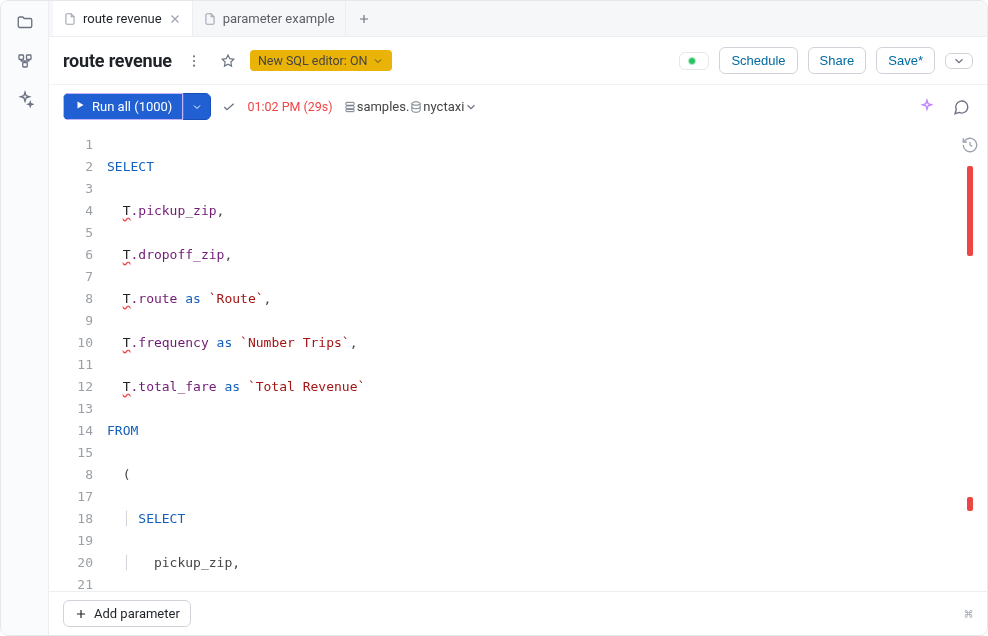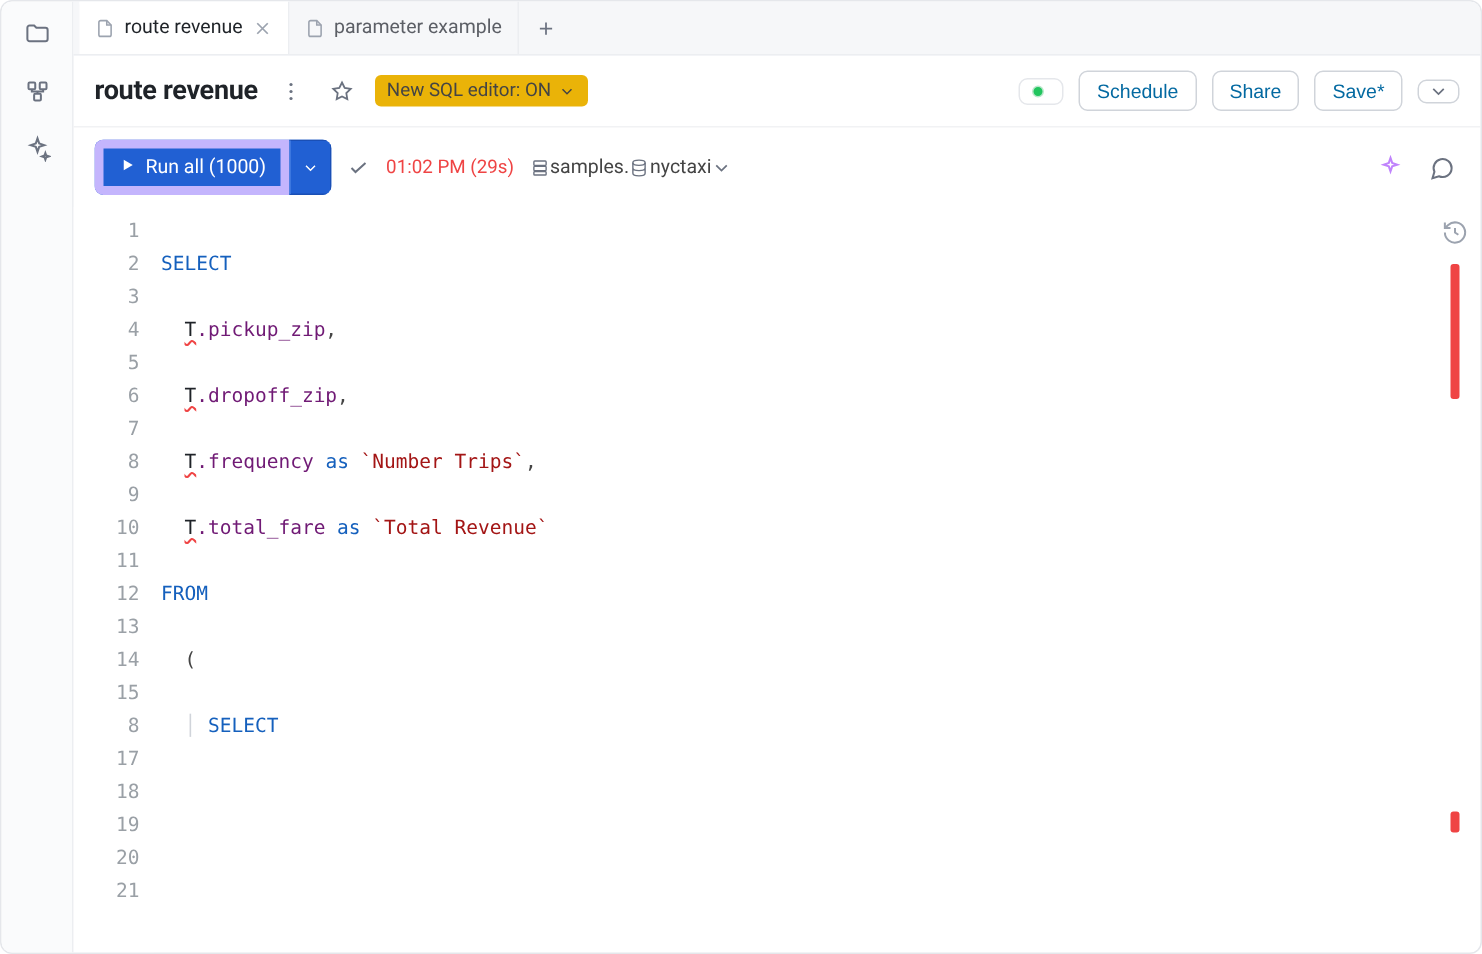--- a/index.html
+++ b/index.html
@@ -29,21 +29,21 @@
   .pill { background:#eab308; border-radius:4px; padding:3px 8px; font-size:12.5px; color:#444; display:flex; align-items:center; gap:4px; cursor:pointer; }
   .spacer { flex:1; }
   .status-dot { width:8px; height:8px; border-radius:50%; background:#22c55e; border:1px solid #bce8cd; margin-right:4px; }
   .status-wrap { display:flex; align-items:center; border:1px solid #e5e7eb; border-radius:6px; padding:4px 8px; }
   .btn { border:1px solid #d0d4da; background:#fff; border-radius:6px; padding:5px 11px; font-size:13px; cursor:pointer; color:#0369a1; }
   .chev-btn { width:28px; display:flex; align-items:center; justify-content:center; border:1px solid #d0d4da; border-radius:6px; cursor:pointer; color:#6b7280; }
 
   
   .runbar { display:flex; align-items:center; padding: 8px 14px; gap:10px; }
   .run-btn { display:flex; align-items:stretch; border-radius:6px; overflow:hidden; }
-  .run-main { background:#2160d3; color:#fff; padding:5px 10px; font-size:13px; display:flex; align-items:flex-start; gap:6px; cursor:pointer; border:6px solid #c4b5fd; }
+  .run-main { background:#2160d3; color:#fff; padding:5px 10px; font-size:13px; display:flex; align-items:flex-start; gap:6px; cursor:pointer; border:1px solid #c4b5fd; }
   .run-drop { background:#2160d3; color:#fff; padding:5px 7px; border:1px solid #1a4fb5; border-left:1px solid #3c77df; cursor:pointer; display:flex; align-items:center; }
   .check { color:#6b7280; }
   .runtime { color:#ef4444; font-size:12.5px; }
   .ds { display:flex; align-items:center; gap:0; color:#444; font-size:13px; cursor:pointer; }
   .ds svg { width:14px; height:14px; color:#6b7280; }
   .runbar .spacer { flex:1; }
   .ai-icon { color:#c084fc; }
 
   
   .editor-wrap { flex:1; display:flex; overflow:hidden; }
@@ -230,25 +230,27 @@
         <div>17</div>
         <div>18</div>
         <div>19</div>
         <div>20</div>
         <div>21</div>
     </div>
     <div class="code">
 <div class="code-line"><span class="kw">SELECT</span></div>
 <div class="code-line">  <span class="ident-wavy">T</span><span class="attr">.pickup_zip</span><span class="plain">,</span></div>
 <div class="code-line">  <span class="ident-wavy">T</span><span class="attr">.dropoff_zip</span><span class="plain">,</span></div>
+<div class="code-line">  <span class="ident-wavy">T</span><span class="attr">.route</span><span class="kw2"> as </span><span class="str">`Route`</span><span class="plain">,</span></div>
 <div class="code-line">  <span class="ident-wavy">T</span><span class="attr">.frequency</span><span class="kw2"> as </span><span class="str">`Number Trips`</span><span class="plain">,</span></div>
 <div class="code-line">  <span class="ident-wavy">T</span><span class="attr">.total_fare</span><span class="kw2"> as </span><span class="str">`Total Revenue`</span></div>
 <div class="code-line"><span class="kw">FROM</span></div>
 <div class="code-line">  <span class="paren">(</span></div>
 <div class="code-line">  <span class="guide">│ </span><span class="kw">SELECT</span></div>
+<div class="code-line">  <span class="guide">│ </span>  <span class="plain">pickup_zip,</span></div>
 
 
 
 
 
 
 
 
 
 
@@ -261,14 +263,24 @@
             <path d="M3 3v5h5"></path>
             <path d="M12 8v4l3 2"></path>
           </svg>
       </div>
       <div class="minimap-err" style="height:90px; margin-top:4px;"></div>
       <div style="flex:1"></div>
       <div class="minimap-err" style="height:14px; margin-bottom:80px;"></div>
     </div>
   </div>
 
+  <div class="footer">
+    <div class="add-param">
+      <svg viewBox="0 0 24 24" width="14" height="14" stroke="currentColor" stroke-width="2" fill="none">
+          <path d="M12 5v14M5 12h14"></path>
+        </svg>
+      <span>Add parameter</span>
+    </div>
+    <div class="spacer"></div>
+    <span class="cmd">⌘</span>
+  </div>
 
 </div>
 
 </body></html>

